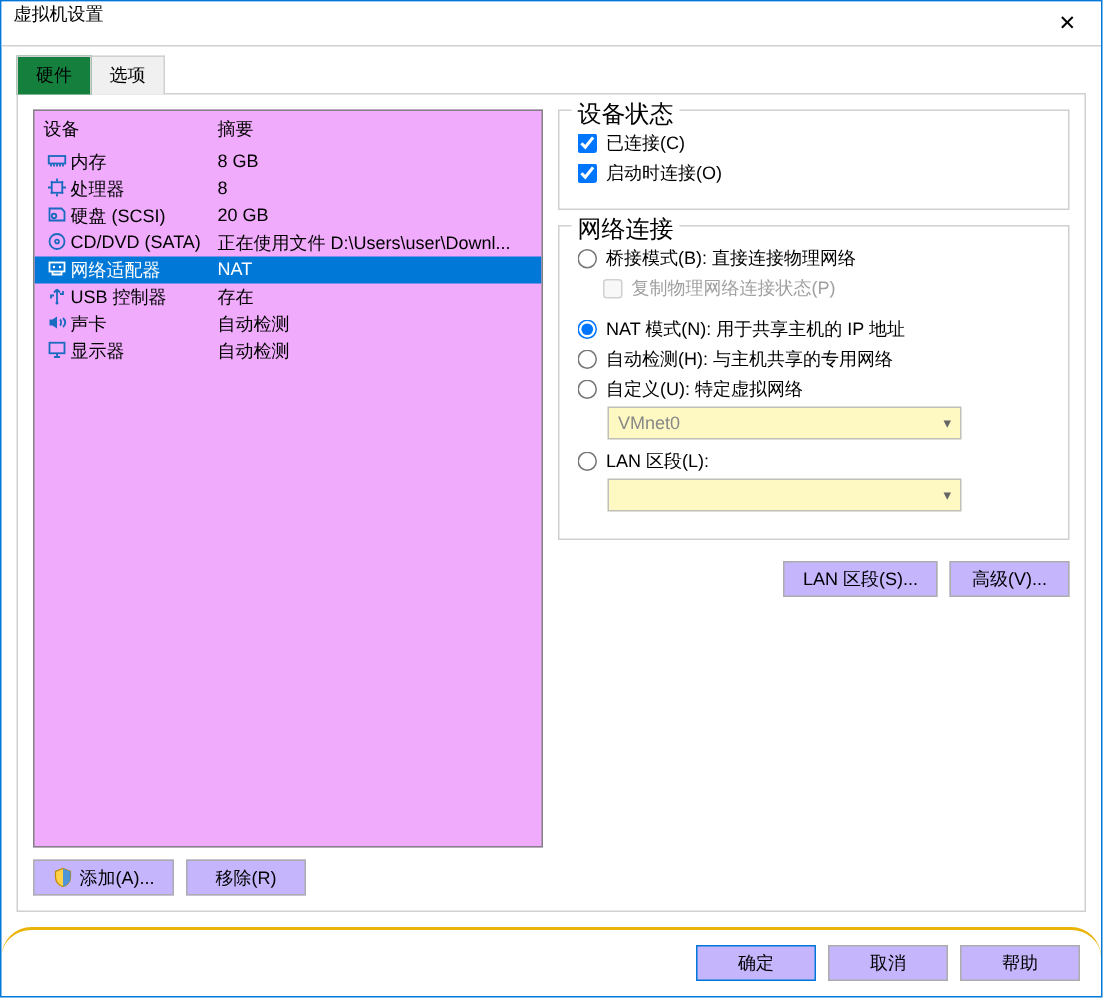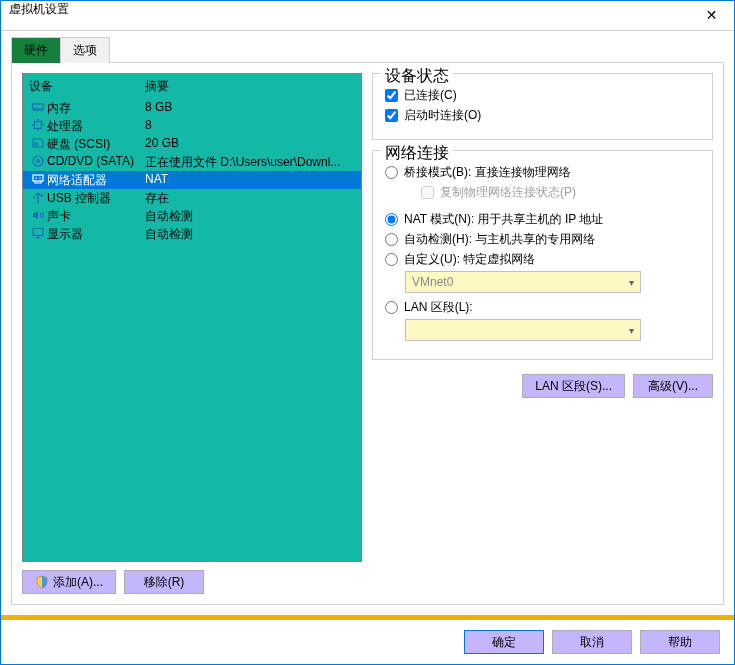--- a/index.html
+++ b/index.html
@@ -47,21 +47,21 @@
   flex: 1;
   display: flex;
   flex-direction: column;
   padding: 10px;
 }
 .cols { flex: 1; display: flex; gap: 10px; }
 .left-col { width: 340px; display: flex; flex-direction: column; }
 .device-list-wrap {
   flex: 1;
   border: 1px solid #828282;
-  background: #14b8a6;
+  background: #f0abfc;
   overflow: hidden;
 }
 .device-header {
   display: flex;
   padding: 4px 6px;
   font-size: 12px;
   color: #000;
 }
 .device-header .col-dev { width: 116px; }
 .device-header .col-sum { flex: 1; }
@@ -126,21 +126,22 @@
   align-items: center;
   justify-content: space-between;
 }
 .select-box .caret { font-size: 10px; color:#666; }
 .right-buttons { display: flex; gap: 8px; justify-content: flex-end; margin-top: 4px; }
 .footer {
   display: flex;
   gap: 8px;
   justify-content: flex-end;
   padding: 10px 14px;
-  border-top: 5px solid #eab308;
+  border-top: 2px solid #eab308;
+  border-radius: 20px;
 }
 input[type=checkbox], input[type=radio] { width:13px; height:13px; }
 svg { display: block; }
 </style>
 </head>
 <body>
 
 <div class="titlebar">
   <span class="title">虚拟机设置</span>
   <div class="close">✕</div>
@@ -272,21 +273,21 @@
           </label>
         </div>
 
         <div class="fieldset">
           <span class="legend">网络连接</span>
 
           <label class="radio-row">
             <input type="radio" name="net" style="">
             <span>桥接模式(B): 直接连接物理网络</span>
           </label>
-          <label class="check-row sub disabled" style="margin-left:36px">
+          <label class="check-row sub disabled" style="margin-left:17px">
             <input type="checkbox" disabled="" style="">
             <span>复制物理网络连接状态(P)</span>
           </label>
 
           <label class="radio-row" style="margin-top:10px">
             <input type="radio" name="net" checked="" style="">
             <span>NAT 模式(N): 用于共享主机的 IP 地址</span>
           </label>
 
           <label class="radio-row">

